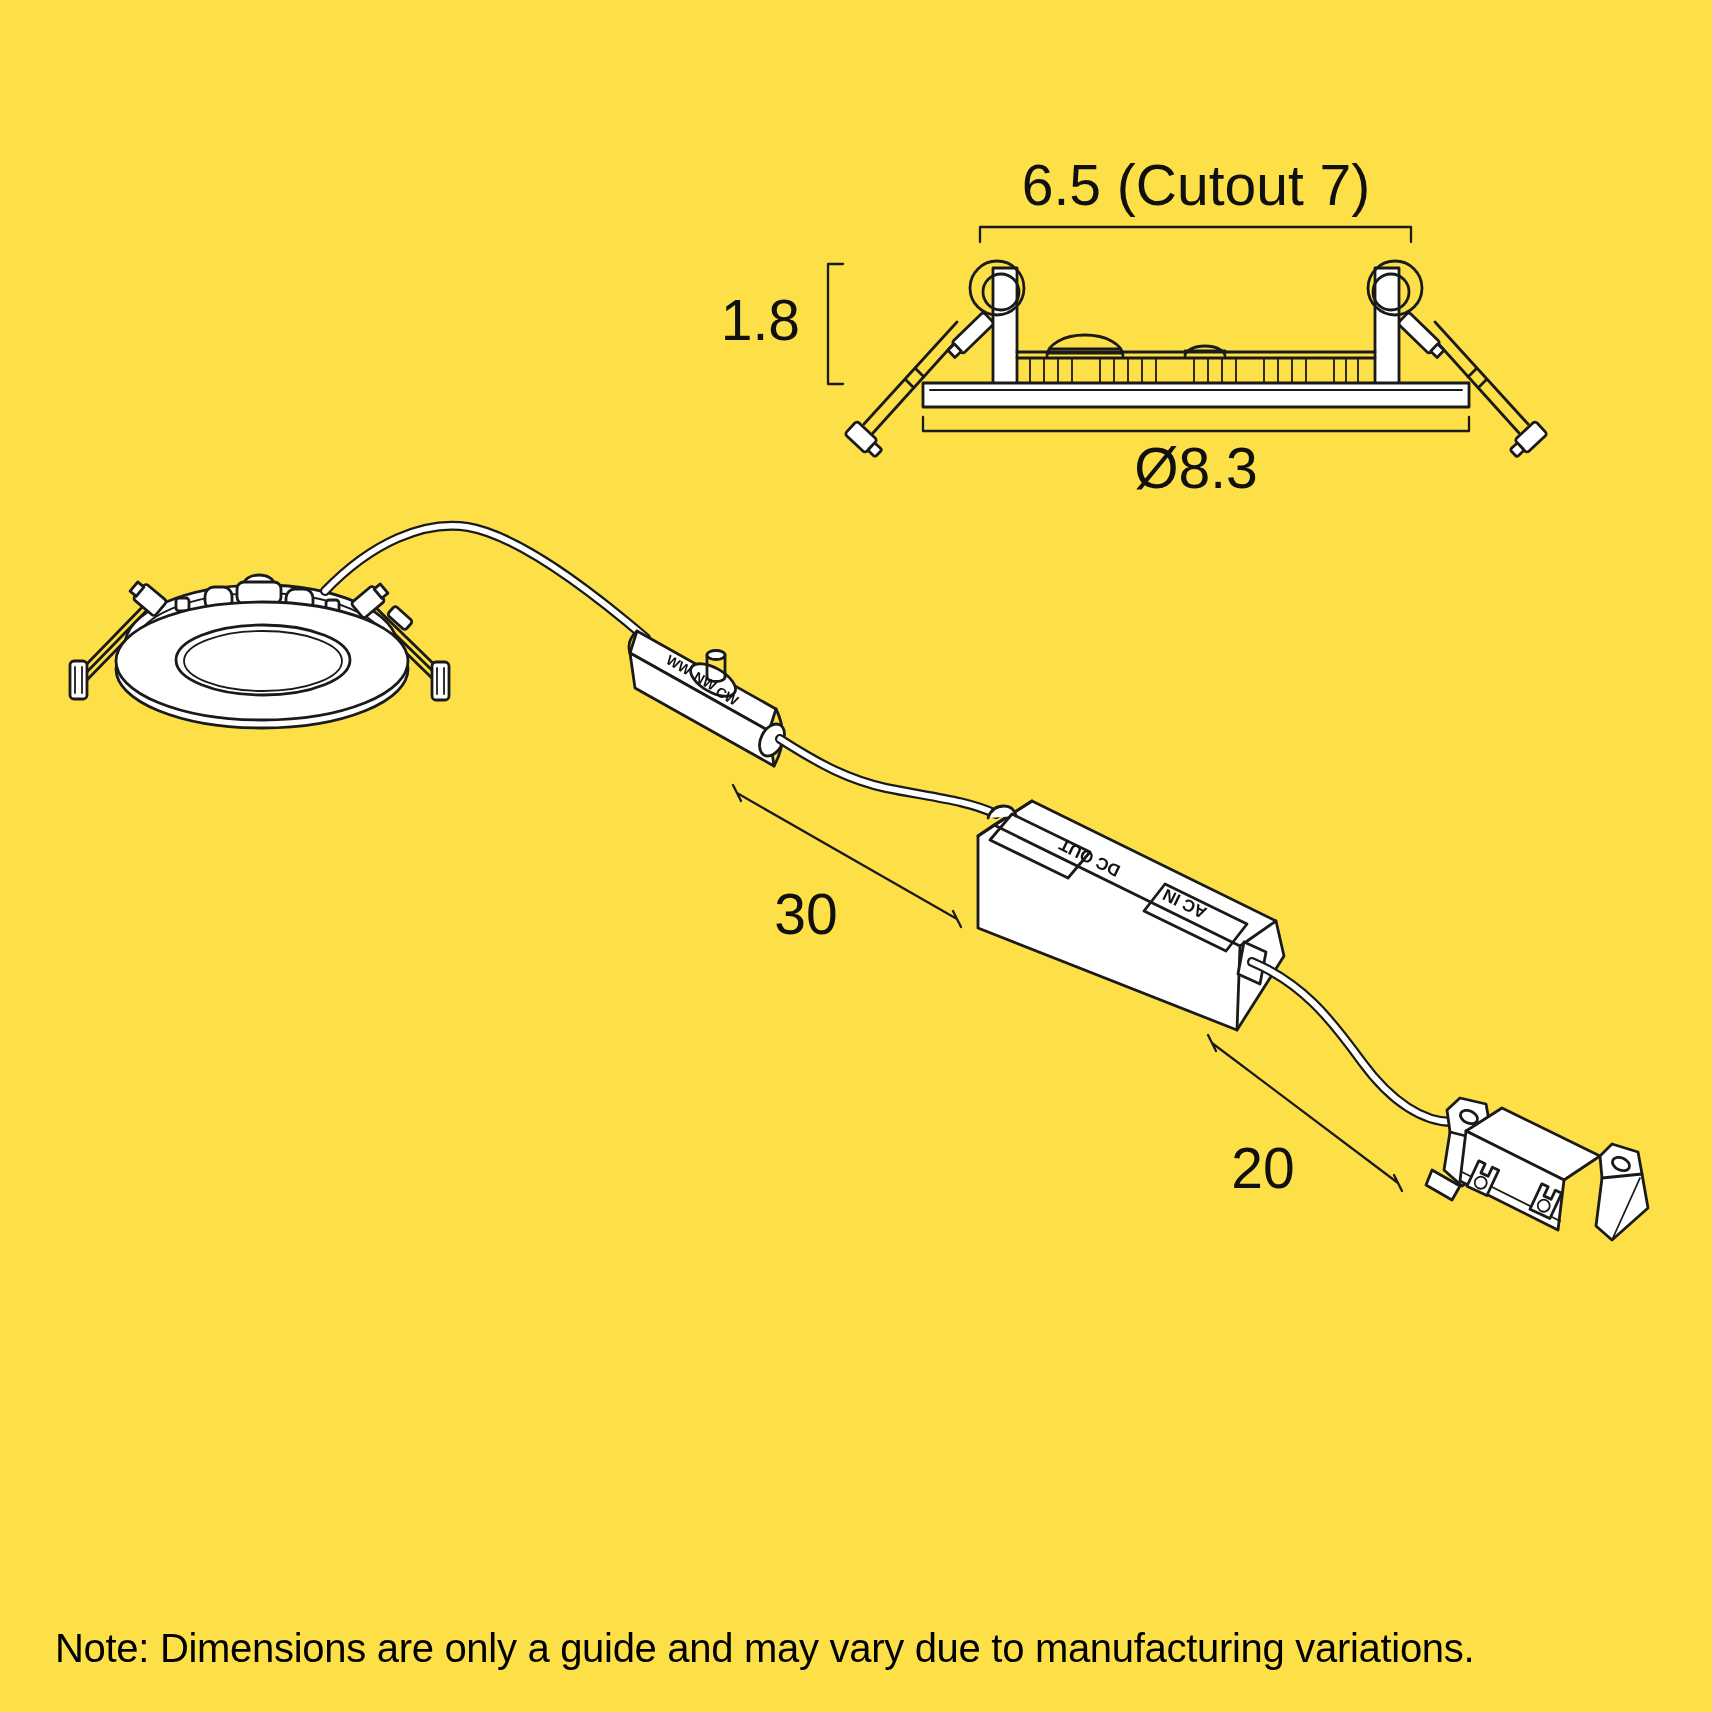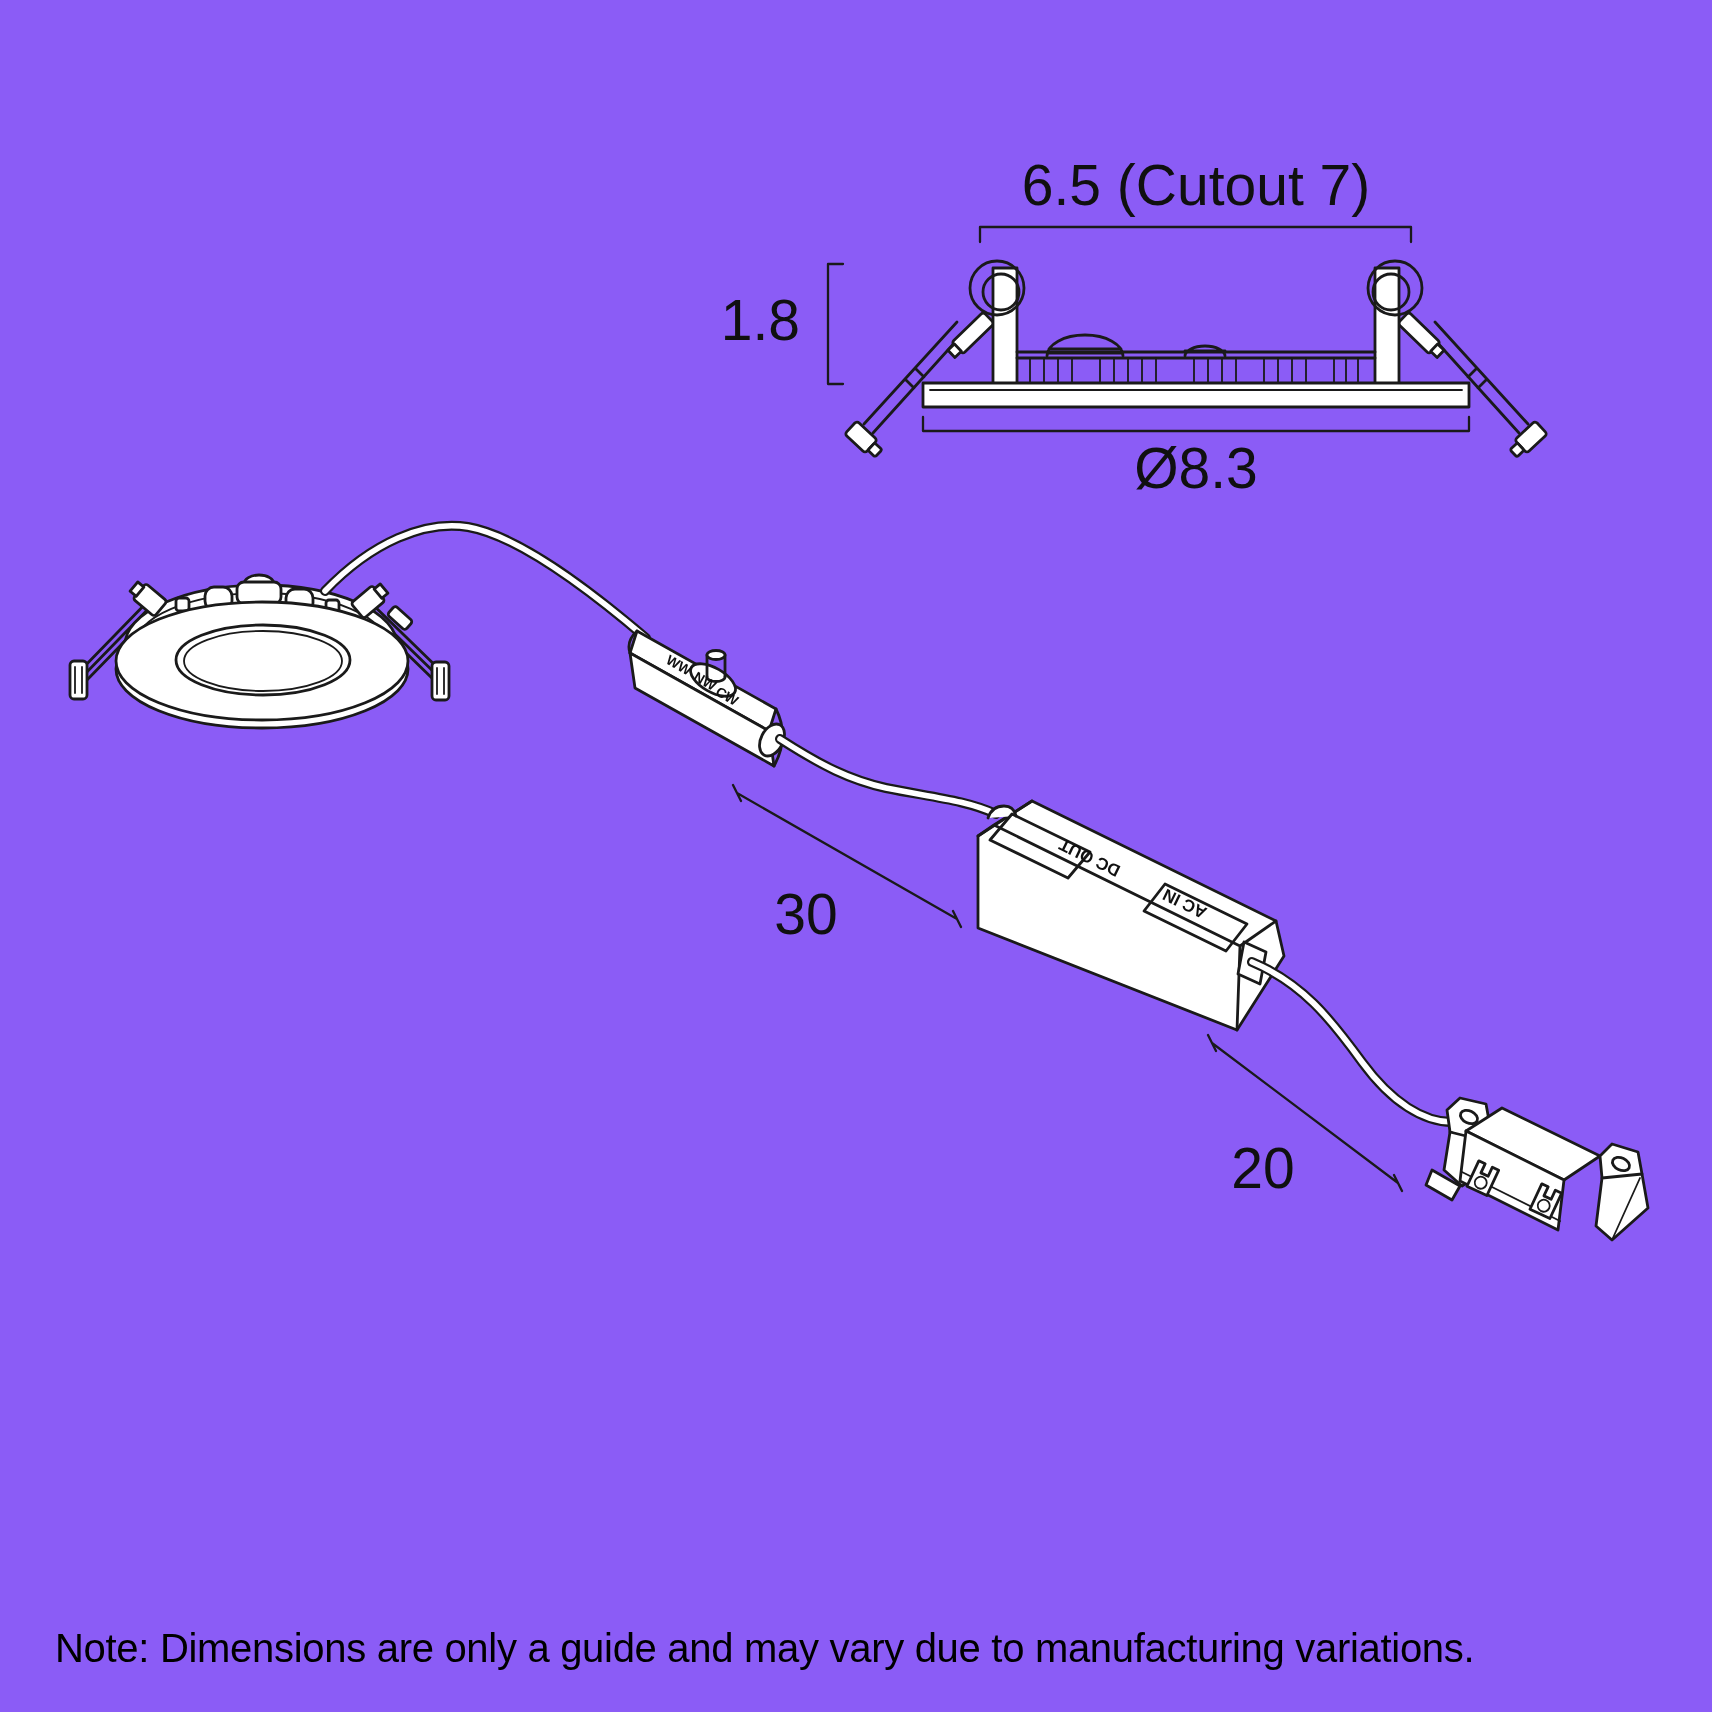--- a/index.html
+++ b/index.html
@@ -1,16 +1,16 @@
 <!DOCTYPE html>
 <html><head>
 <meta charset="utf-8">
 <style>
   html,body{margin:0;padding:0;background:#fff;}
-  .page{position:relative;width:1712px;height:1712px;background:#8b5cf6;overflow:hidden;
+  .page{position:relative;width:1712px;height:1712px;background:#fde047;overflow:hidden;
         font-family:"Liberation Sans", sans-serif;}
   svg{position:absolute;left:0;top:0;}
   
   .ln  {stroke:#1a1a1a;fill:none;stroke-width:2.8;stroke-linecap:round;stroke-linejoin:round;}
   .lnw {stroke:#1a1a1a;fill:#ffffff;stroke-width:2.8;stroke-linecap:round;stroke-linejoin:round;}
   .thin{stroke:#1a1a1a;fill:none;stroke-width:1.8;stroke-linecap:round;stroke-linejoin:round;}
   .dim {stroke:#1a1a1a;fill:none;stroke-width:2.3;stroke-linecap:round;stroke-linejoin:round;}
   .cable-outer{stroke:#1a1a1a;fill:none;stroke-width:10;stroke-linecap:round;}
   .cable-inner{stroke:#ffffff;fill:none;stroke-width:5.6;stroke-linecap:round;}
   

